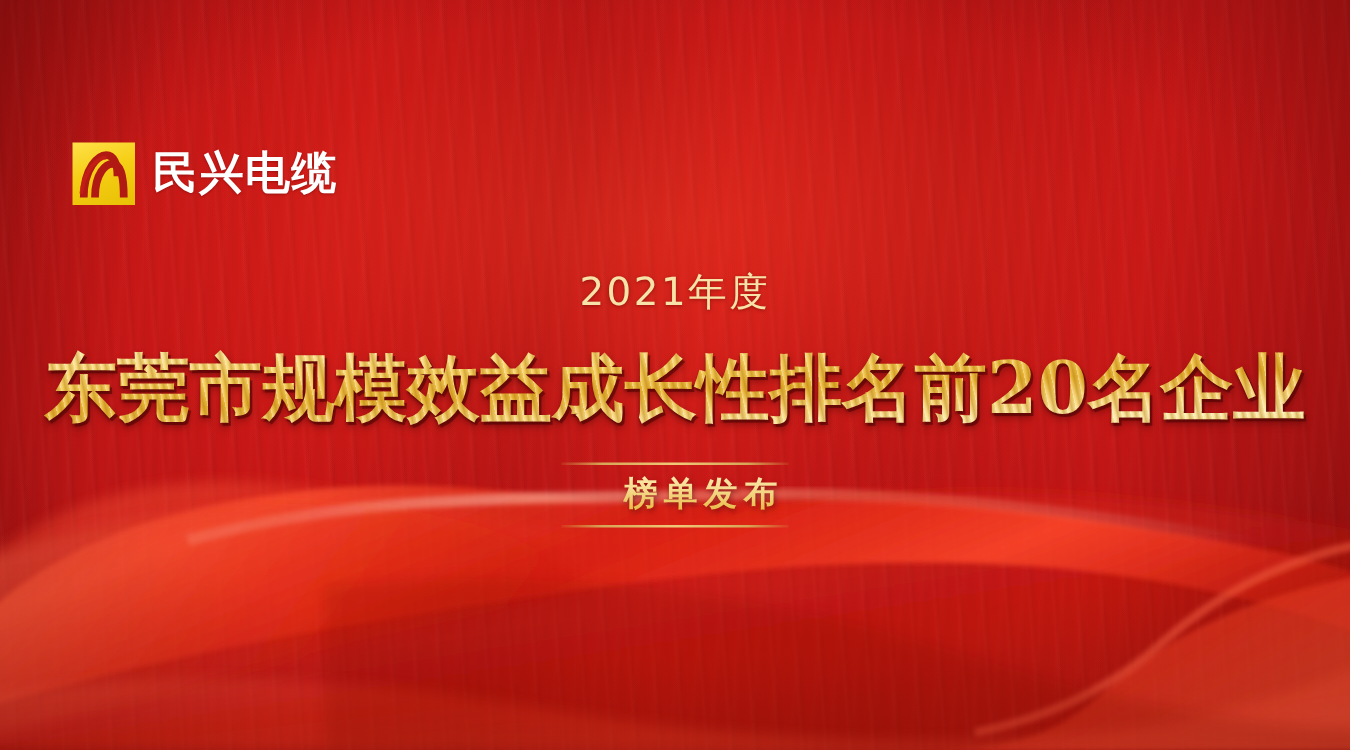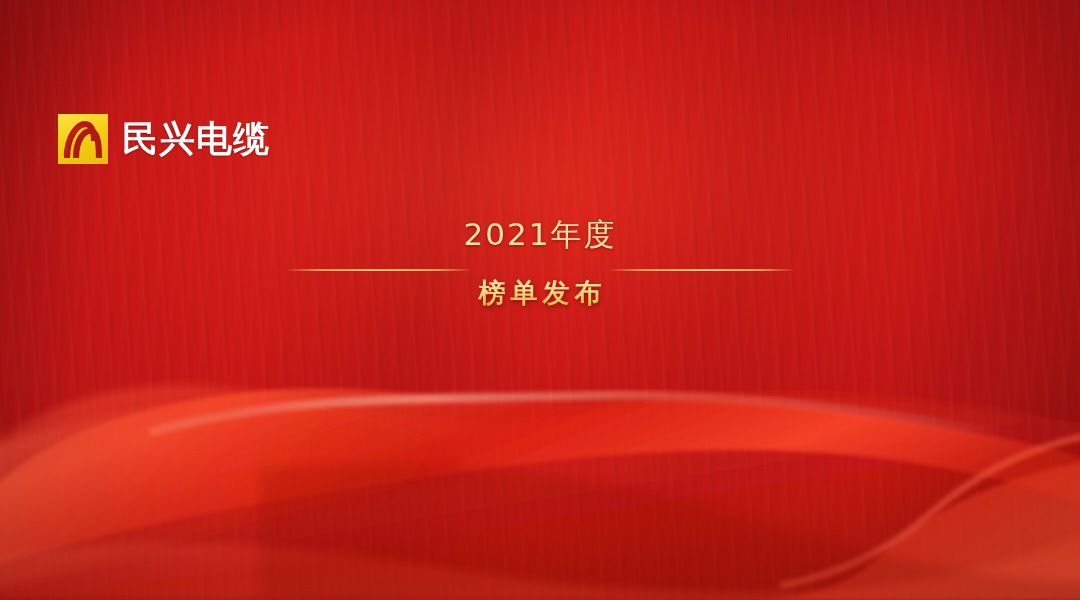--- a/index.html
+++ b/index.html
@@ -174,22 +174,22 @@
 
   .sub-block {
     margin-top: 18px;
     display: flex;
     align-items: center;
     justify-content: center;
     gap: 0;
   }
   .sub-stack {
     display: inline-flex;
-    flex-direction: row;
-    align-items: flex-start;
+    flex-direction: column;
+    align-items: flex-end;
   }
   .rule {
     width: 182px;
     height: 2px;
     background: linear-gradient(90deg, rgba(200,150,60,0.15) 0%, #D7A656 18%, #F0C978 50%, #D7A656 82%, rgba(200,150,60,0.15) 100%);
   }
   .sub-text {
     font-family: "DejaVu Serif", "Liberation Serif", serif;
     font-weight: 700;
     font-size: 27px;
@@ -291,20 +291,24 @@
         <path d="M 7 41 C 9 22, 20 12, 27 12" stroke="#C92017" stroke-width="3" fill="none" opacity="0.75"></path>
       </svg>
     </div>
     <div class="logo-text">民兴电缆</div>
   </div>
 
   <div class="center">
 
     <div class="year">2021年度</div>
 
+    <div class="headline-wrap">
+      <div class="headline-shadow">东莞市规模效益成长性排名前20名企业</div>
+      <div class="headline">东莞市规模效益成长性排名前20名企业</div>
+    </div>
 
     <div class="sub-block">
       <div class="sub-stack">
         <div class="rule"></div>
         <div class="sub-text">榜单发布</div>
         <div class="rule"></div>
       </div>
     </div>
 
   </div>

